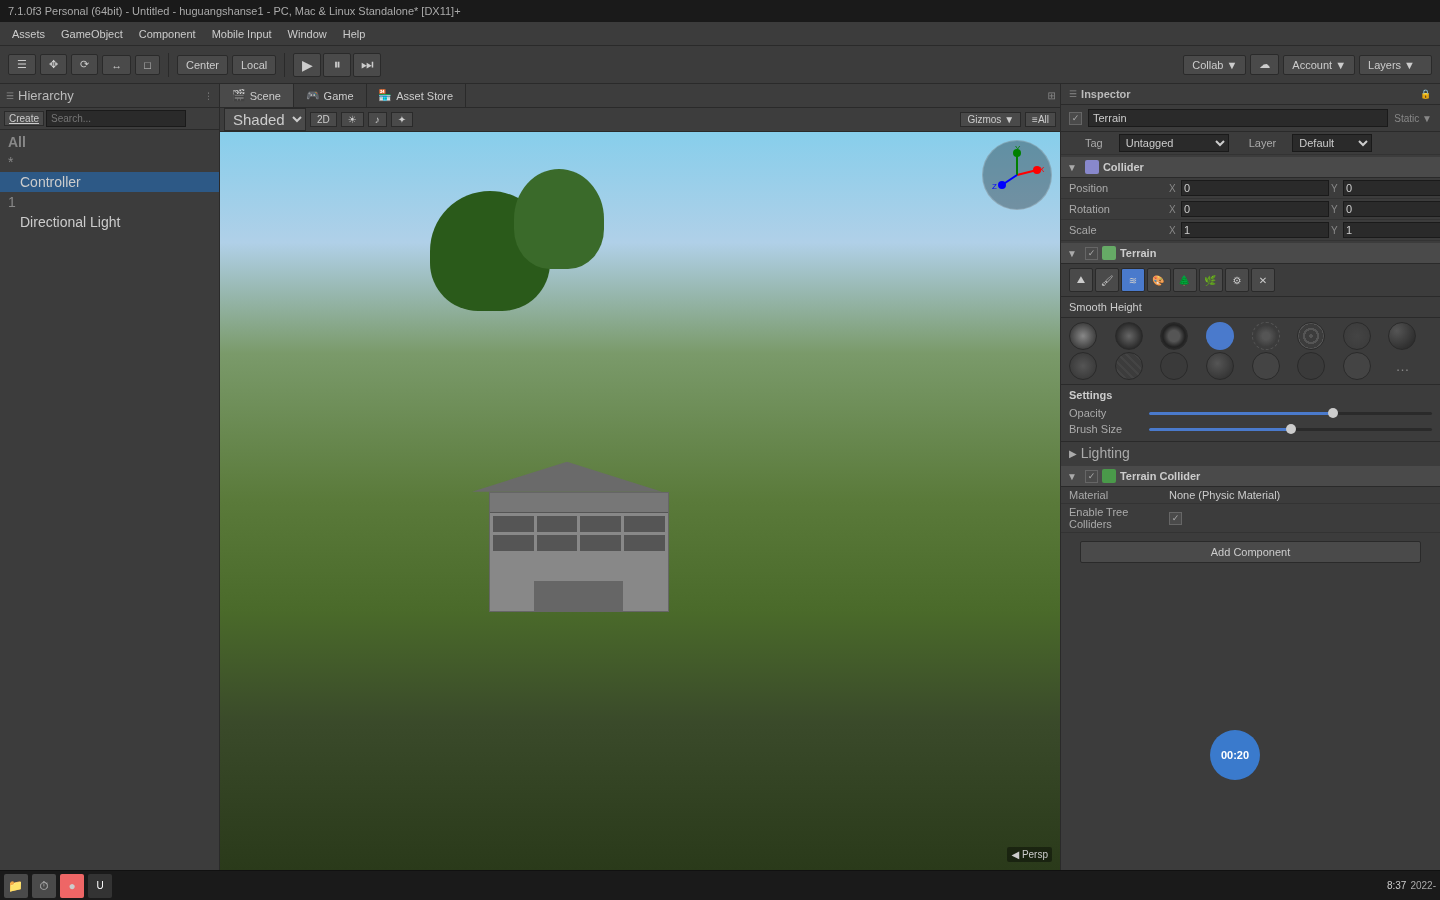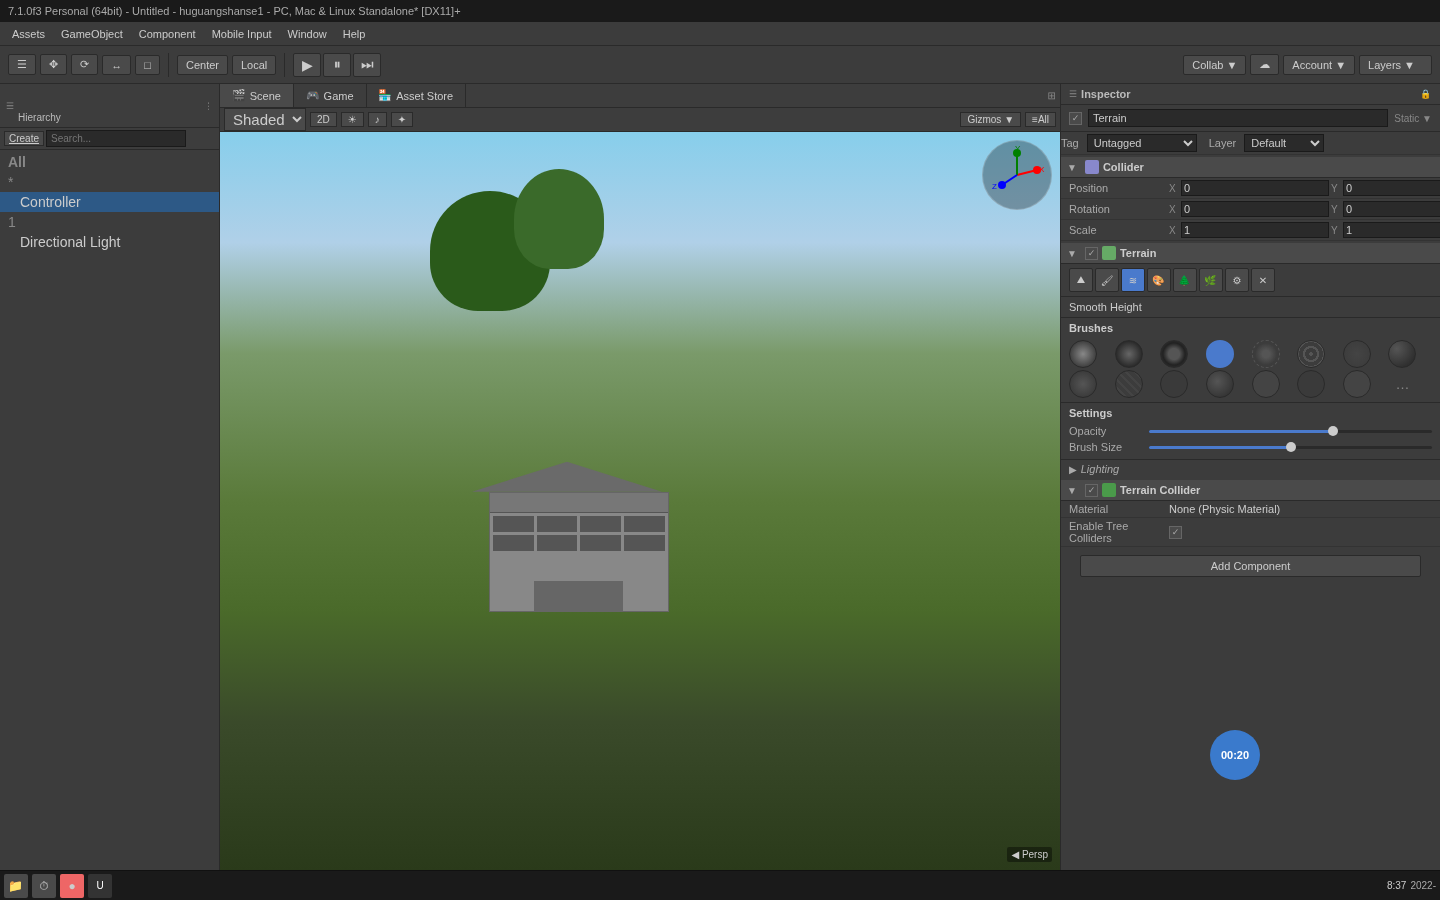--- a/index.html
+++ b/index.html
@@ -69,21 +69,21 @@
     .component-title { font-size: 11px; color: #ccc; font-weight: bold; }
     .component-icon { width: 14px; height: 14px; background: #6a6; border-radius: 2px; flex-shrink: 0; }
 
     .field-row { display: flex; align-items: center; padding: 2px 8px; border-bottom: 1px solid #333; }
     .field-label { width: 100px; color: #aaa; font-size: 11px; flex-shrink: 0; }
     .field-xyz { display: flex; gap: 2px; flex: 1; }
     .field-xyz-item { display: flex; align-items: center; gap: 2px; flex: 1; }
     .field-xyz-label { font-size: 10px; color: #888; width: 10px; }
     .field-xyz-val { flex: 1; background: #2a2a2a; border: 1px solid #1a1a1a; color: #ccc; padding: 1px 2px; font-size: 11px; }
 
-    .tag-layer-row { display: flex; align-items: center; padding: 2px 0; gap: 8px; border-bottom: 1px solid #333; }
+    .tag-layer-row { display: flex; align-items: center; padding: 2px 24px; gap: 16px; border-bottom: 1px solid #333; }
     .tag-select { background: #2a2a2a; border: 1px solid #1a1a1a; color: #ccc; font-size: 11px; padding: 1px 2px; width: 110px; }
 
     
     .terrain-tools { display: flex; gap: 2px; padding: 4px 8px; flex-wrap: wrap; border-bottom: 1px solid #2a2a2a; }
     .terrain-tool-btn { width: 24px; height: 24px; background: #4a4a4a; border: 1px solid #2a2a2a; cursor: pointer; border-radius: 2px; display: flex; align-items: center; justify-content: center; font-size: 10px; color: #ccc; }
 
     
     .brushes-grid { display: grid; grid-template-columns: repeat(8, 1fr); gap: 2px; padding: 4px 8px; border-bottom: 1px solid #2a2a2a; }
     .brush-item { width: 28px; height: 28px; border-radius: 50%; background: #1a1a1a; border: 1px solid #2a2a2a; cursor: pointer; }
     .brush-item.active { border: 2px solid #4a7acc; }
@@ -143,21 +143,21 @@
     
     .cb { width: 13px; height: 13px; border: 1px solid #666; background: #4a4a4a; display: inline-flex; align-items: center; justify-content: center; }
     .cb.checked::after { content: '✓'; font-size: 9px; color: #aaa; }
 
     .smooth-height-label { padding: 4px 8px; font-size: 11px; color: #ccc; border-bottom: 1px solid #2a2a2a; }
 
     .section-arrow { color: #aaa; font-size: 10px; margin-right: 4px; }
 
     
     .lighting-row { display: flex; align-items: center; padding: 3px 8px; cursor: pointer; }
-    .lighting-label { color: #aaa; font-size: 11px; font-style: italic; }
+    .lighting-label { color: #aaa; font-size: 14px; }
   </style>
 </head>
 <body>
 
 <div id="titlebar">
   <span>7.1.0f3 Personal (64bit) - Untitled - huguangshanse1 - PC, Mac &amp; Linux Standalone* [DX11]+</span>
 </div>
 
 <div id="menubar">
   <span class="menu-item">Assets</span>
@@ -189,21 +189,21 @@
     <button class="account-btn">Account ▼</button>
     <button class="layers-btn">Layers ▼</button>
   </div>
 </div>
 
 <div id="main">
 
   <div id="hierarchy">
     <div class="panel-header">
       <span style="color:#888; font-size:9px;">☰</span>
-      <span style="color:#bbb; font-size:10px;margin-top:24px;">Hierarchy</span>
+      <span style="color:#bbb; font-size:13px;">Hierarchy</span>
       <span style="margin-left:auto; color:#888; font-size:9px;">⋮</span>
     </div>
     <div class="hierarchy-toolbar">
       <button style="background:#4a4a4a;border:1px solid #2a2a2a;color:#ccc;font-size:10px;padding:1px 4px;cursor:pointer;text-decoration:underline;">Create</button>
       <input class="hier-search" type="text" placeholder="Search..." style="">
     </div>
     <div class="hierarchy-list">
       <div class="hier-item" style="font-weight:bold; color:#888;">All</div>
       <div class="hier-item" style="color:#888;">*</div>
       <div class="hier-item indented selected">Controller</div>
@@ -375,21 +375,20 @@
       <button class="terrain-tool-btn" style="background:#4a7acc;">≋</button>
       <button class="terrain-tool-btn">🎨</button>
       <button class="terrain-tool-btn">🌲</button>
       <button class="terrain-tool-btn">🌿</button>
       <button class="terrain-tool-btn">⚙</button>
       <button class="terrain-tool-btn">✕</button>
     </div>
 
     <div class="smooth-height-label">Smooth Height</div>
 
-    <div style="padding:4px 8px 2px;color:#ccc;font-size:11px;font-weight:bold;">Brushes</div>
     <div class="brushes-grid">
       <div class="brush-item b1"></div>
       <div class="brush-item b2"></div>
       <div class="brush-item b3"></div>
       <div class="brush-item b4 active"></div>
       <div class="brush-item b5"></div>
       <div class="brush-item b6"></div>
       <div class="brush-item b7"></div>
       <div class="brush-item b8"></div>
       <div class="brush-item" style="background:radial-gradient(circle,#555 0%,transparent 70%);"></div>

